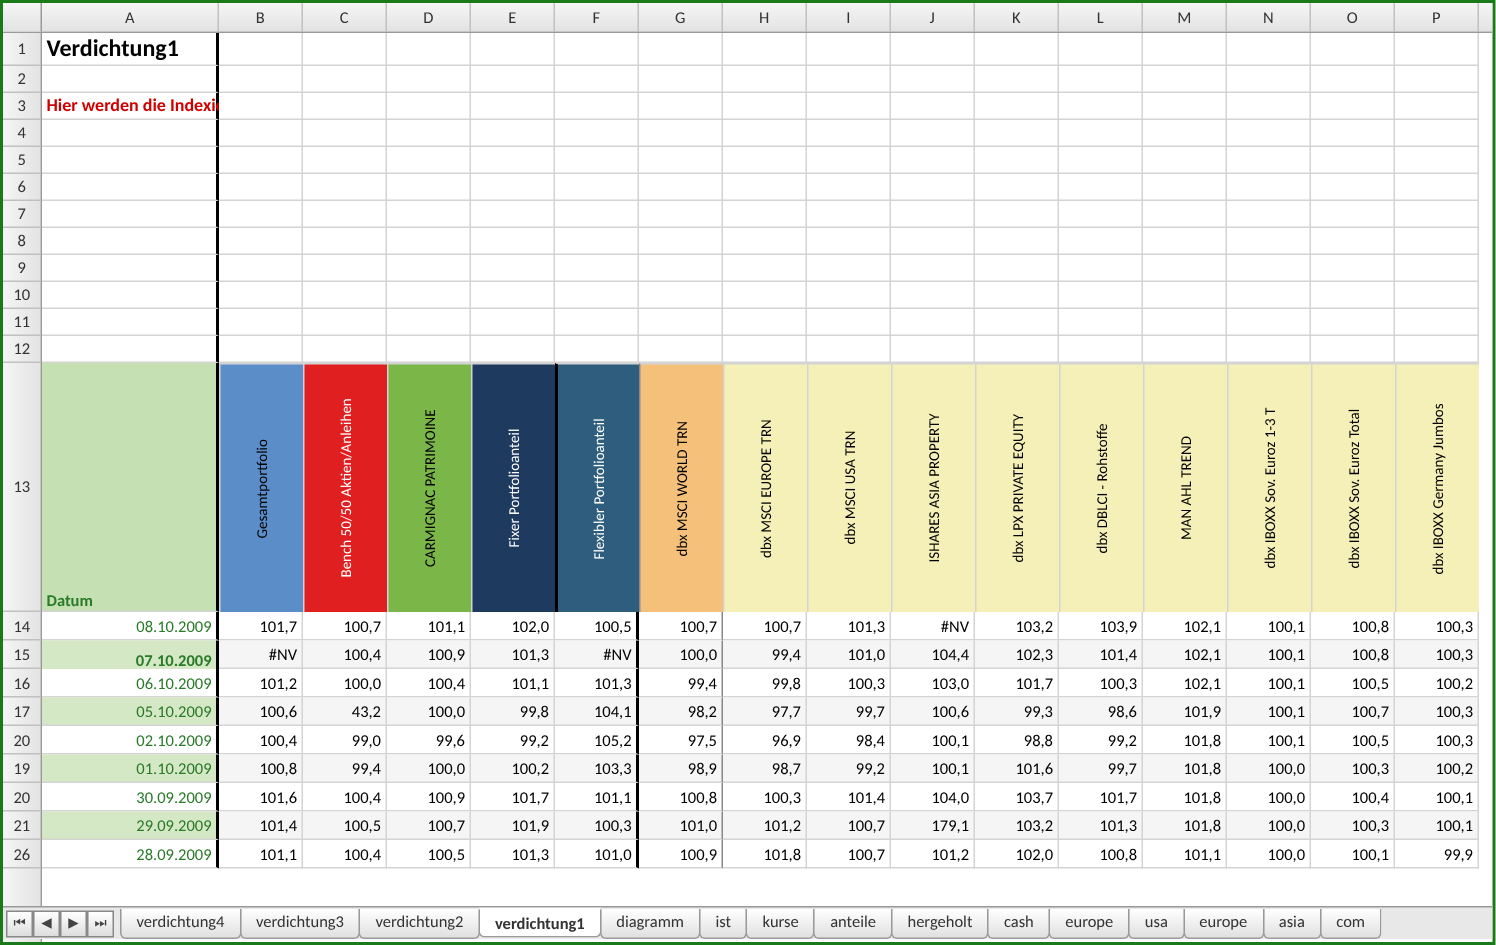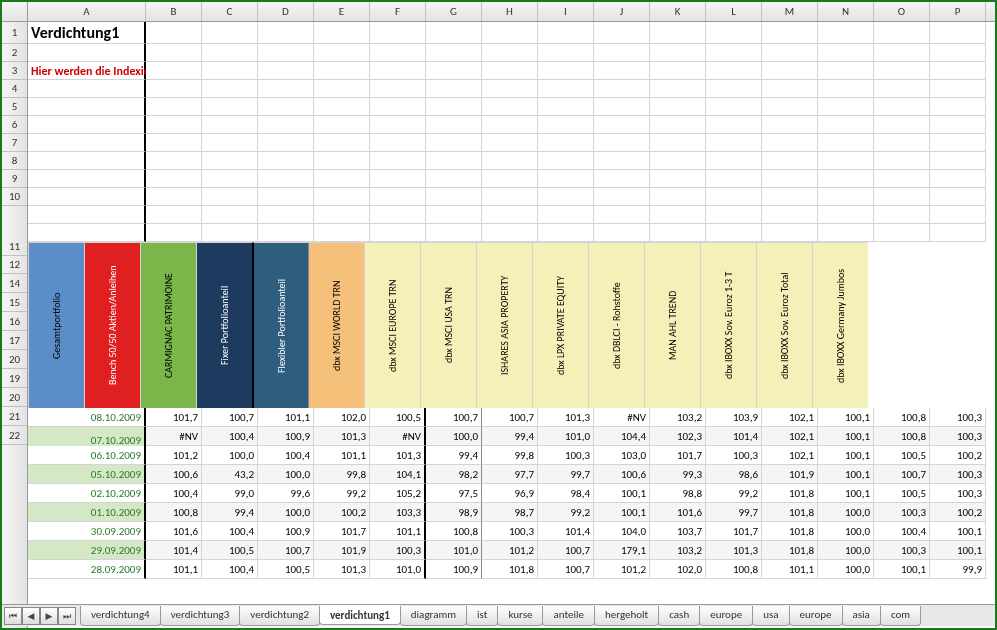--- a/index.html
+++ b/index.html
@@ -214,31 +214,32 @@
         <div class="row-header" style="height: 22px;">1</div>
         <div class="row-header" style="height: 18px;">2</div>
         <div class="row-header" style="height: 18px;">3</div>
         <div class="row-header" style="height: 18px;">4</div>
         <div class="row-header" style="height: 18px;">5</div>
         <div class="row-header" style="height: 18px;">6</div>
         <div class="row-header" style="height: 18px;">7</div>
         <div class="row-header" style="height: 18px;">8</div>
         <div class="row-header" style="height: 18px;">9</div>
         <div class="row-header" style="height: 18px;">10</div>
-        <div class="row-header" style="height: 18px; margin-top: 32px;">11</div>
+        <div class="row-header" style="height: 18px;">11</div>
         <div class="row-header" style="height: 18px;">12</div>
+        <div class="row-header" style="height: 166px;">13</div>
         <div class="row-header" style="height: 19px;">14</div>
         <div class="row-header" style="height: 19px;">15</div>
         <div class="row-header" style="height: 19px;">16</div>
         <div class="row-header" style="height: 19px;">17</div>
         <div class="row-header" style="height: 19px;">20</div>
         <div class="row-header" style="height: 19px;">19</div>
         <div class="row-header" style="height: 19px;">20</div>
         <div class="row-header" style="height: 19px;">21</div>
-        <div class="row-header" style="height: 19px;">22</div>
+        <div class="row-header" style="height: 19px;">26</div>
       </div>
     <div class="cells-area" id="cells-area">
         <div class="row" style="top: 0px; height: 22px;">
           <div class="cell title-cell divider-right" style="width: 118px; height: 22px; overflow: visible;">Verdichtung1</div>
           <div class="cell " style="width: 56px; height: 22px;"></div>
           <div class="cell " style="width: 56px; height: 22px;"></div>
           <div class="cell " style="width: 56px; height: 22px;"></div>
           <div class="cell " style="width: 56px; height: 22px;"></div>
           <div class="cell " style="width: 56px; height: 22px;"></div>
           <div class="cell " style="width: 56px; height: 22px;"></div>
@@ -444,20 +445,21 @@
           <div class="cell " style="width: 56px; height: 18px;"></div>
           <div class="cell " style="width: 56px; height: 18px;"></div>
           <div class="cell " style="width: 56px; height: 18px;"></div>
           <div class="cell " style="width: 56px; height: 18px;"></div>
           <div class="cell " style="width: 56px; height: 18px;"></div>
           <div class="cell " style="width: 56px; height: 18px;"></div>
           <div class="cell " style="width: 56px; height: 18px;"></div>
           <div class="cell " style="width: 56px; height: 18px;"></div>
         </div>
         <div class="row" style="top: 220px; height: 166px;">
+          <div class="cell date-header divider-right" style="width: 118px; height: 166px; align-items: flex-end;">Datum</div>
           <div class="cell vertical-header hdr-b" style="width: 56px; height: 166px;">Gesamtportfolio</div>
           <div class="cell vertical-header hdr-c" style="width: 56px; height: 166px;">Bench 50/50 Aktien/Anleihen</div>
           <div class="cell vertical-header hdr-d" style="width: 56px; height: 166px;">CARMIGNAC PATRIMOINE</div>
           <div class="cell vertical-header hdr-e" style="width: 56px; height: 166px;">Fixer Portfolioanteil</div>
           <div class="cell vertical-header hdr-f divider-right" style="width: 56px; height: 166px;">Flexibler Portfolioanteil</div>
           <div class="cell vertical-header hdr-g g-divider" style="width: 56px; height: 166px;">dbx MSCI WORLD TRN</div>
           <div class="cell vertical-header hdr-yellow" style="width: 56px; height: 166px;">dbx MSCI EUROPE TRN</div>
           <div class="cell vertical-header hdr-yellow" style="width: 56px; height: 166px;">dbx MSCI USA TRN</div>
           <div class="cell vertical-header hdr-yellow" style="width: 56px; height: 166px;">ISHARES ASIA PROPERTY</div>
           <div class="cell vertical-header hdr-yellow" style="width: 56px; height: 166px;">dbx LPX PRIVATE EQUITY</div>
@@ -479,21 +481,21 @@
           <div class="cell num-cell" style="width: 56px; height: 19px;">101,3</div>
           <div class="cell num-cell" style="width: 56px; height: 19px;">#NV</div>
           <div class="cell num-cell" style="width: 56px; height: 19px;">103,2</div>
           <div class="cell num-cell" style="width: 56px; height: 19px;">103,9</div>
           <div class="cell num-cell" style="width: 56px; height: 19px;">102,1</div>
           <div class="cell num-cell" style="width: 56px; height: 19px;">100,1</div>
           <div class="cell num-cell" style="width: 56px; height: 19px;">100,8</div>
           <div class="cell num-cell" style="width: 56px; height: 19px;">100,3</div>
         </div>
         <div class="row data-row-odd" style="top: 405px; height: 19px;">
-          <div class="cell date-col divider-right" style="width: 118px; height: 27px;">07.10.2009</div>
+          <div class="cell date-col divider-right" style="width: 118px; height: 27px; font-weight: bold;">07.10.2009</div>
           <div class="cell num-cell" style="width: 56px; height: 19px;">#NV</div>
           <div class="cell num-cell" style="width: 56px; height: 19px;">100,4</div>
           <div class="cell num-cell" style="width: 56px; height: 19px;">100,9</div>
           <div class="cell num-cell" style="width: 56px; height: 19px;">101,3</div>
           <div class="cell num-cell divider-right" style="width: 56px; height: 19px;">#NV</div>
           <div class="cell num-cell g-divider" style="width: 56px; height: 19px;">100,0</div>
           <div class="cell num-cell" style="width: 56px; height: 19px;">99,4</div>
           <div class="cell num-cell" style="width: 56px; height: 19px;">101,0</div>
           <div class="cell num-cell" style="width: 56px; height: 19px;">104,4</div>
           <div class="cell num-cell" style="width: 56px; height: 19px;">102,3</div>

